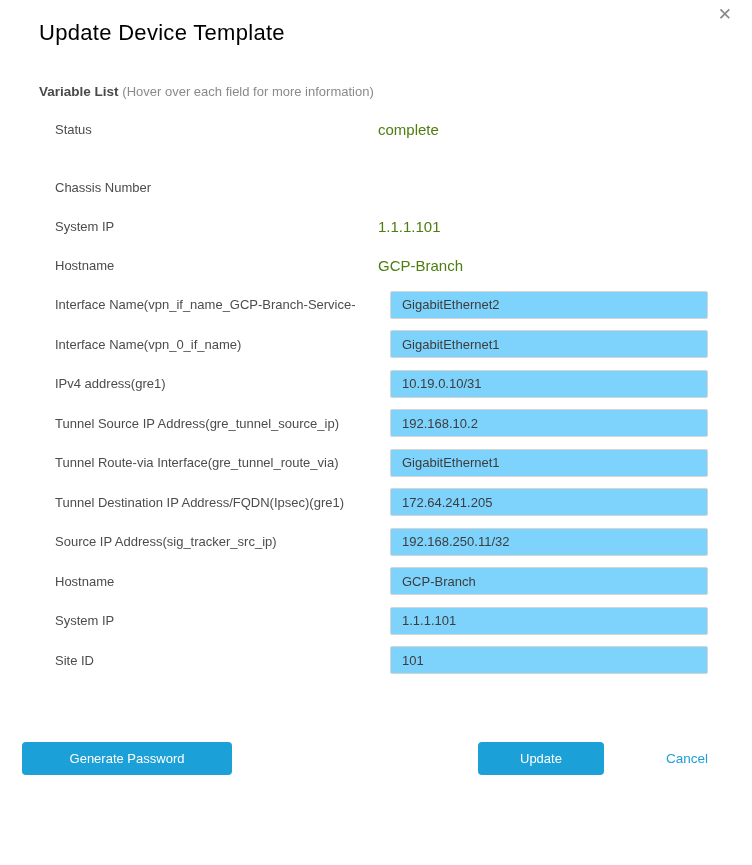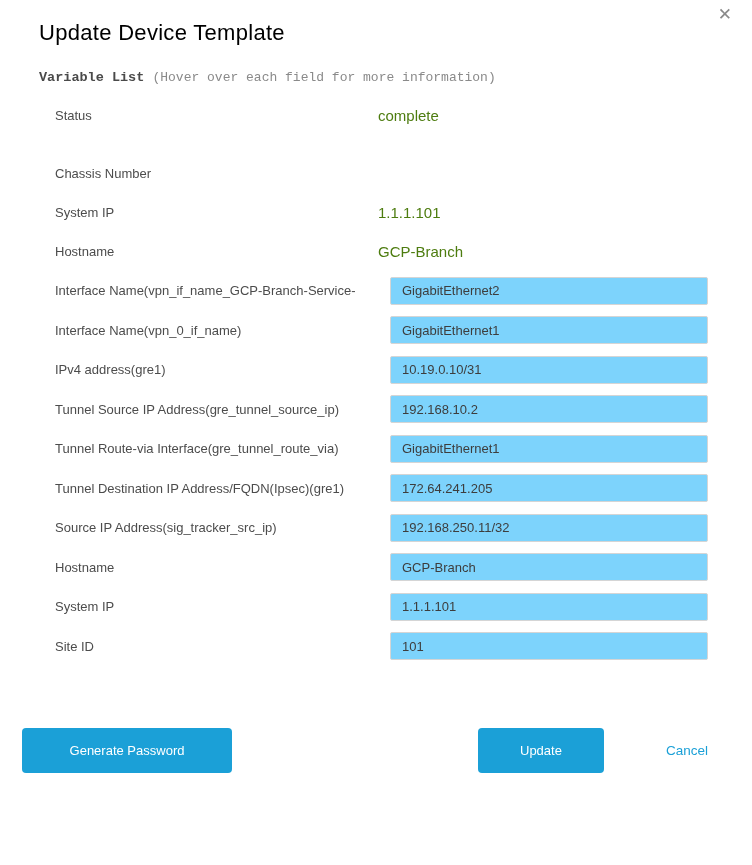--- a/index.html
+++ b/index.html
@@ -17,22 +17,22 @@
     font-size: 17px; color: #8a8a8a; font-weight: 300;
     cursor: pointer; padding: 4px; line-height: 1;
     background: none; border: none; font-family: inherit;
   }
   .title {
     margin: 20px 0 0 39px;
     font-size: 22px; font-weight: 400; color: #000000;
     letter-spacing: 0.3px;
   }
   .varlist {
-    margin: 24px 0 10px 39px;
-    font-size: 13.5px; line-height: 1.2; font-family: Liberation Mono, monospace;
+    margin: 38px 0 10px 39px;
+    font-size: 13.5px; line-height: 1.2;
   }
   .varlist .heading { font-weight: 700; color: #4a4a4a; }
   .varlist .hint { color: #8a8a8a; font-size: 13px; }
   .row {
     display: flex; align-items: center;
     height: 39px; padding-left: 55px;
   }
   .row.input-row { height: 39.5px; gap: 24px; }
   .row.gap-after { margin-bottom: 19px; }
   .label {
@@ -53,21 +53,21 @@
     background: #7dd3fc;
   }
   .footer {
     display: flex; align-items: center;
     margin-top: 62px;
   }
   .btn {
     background: #1ba0d7; color: #ffffff;
     border: none; border-radius: 4px;
     font-size: 13px; font-family: inherit;
-    cursor: pointer; height: 45px;
+    cursor: pointer; height: 33px;
   }
   .btn-generate { margin-left: 22px; width: 210px; }
   .btn-update { margin-left: auto; width: 126px; }
   .cancel-link {
     color: #1ba0d7; font-size: 13.5px;
     margin-left: 56px; margin-right: 38px;
     text-decoration: none; cursor: pointer;
     background: none; border: none; font-family: inherit;
   }
 </style>

